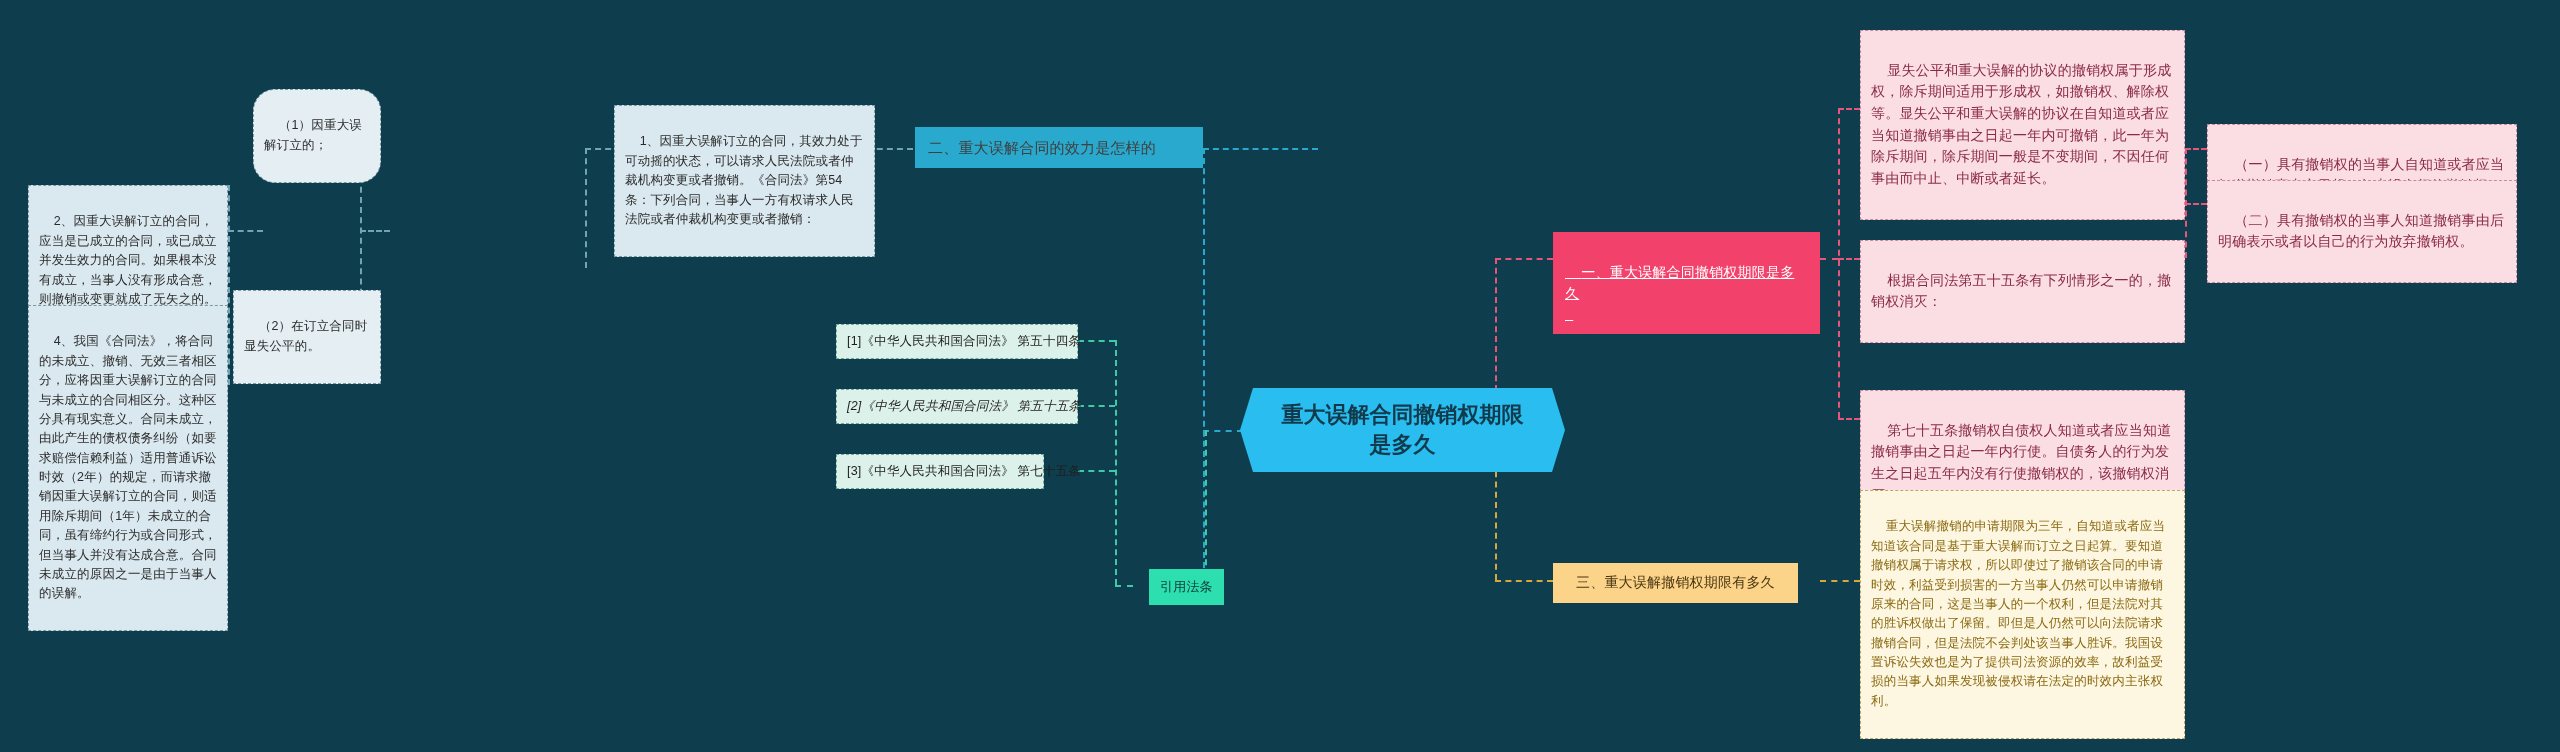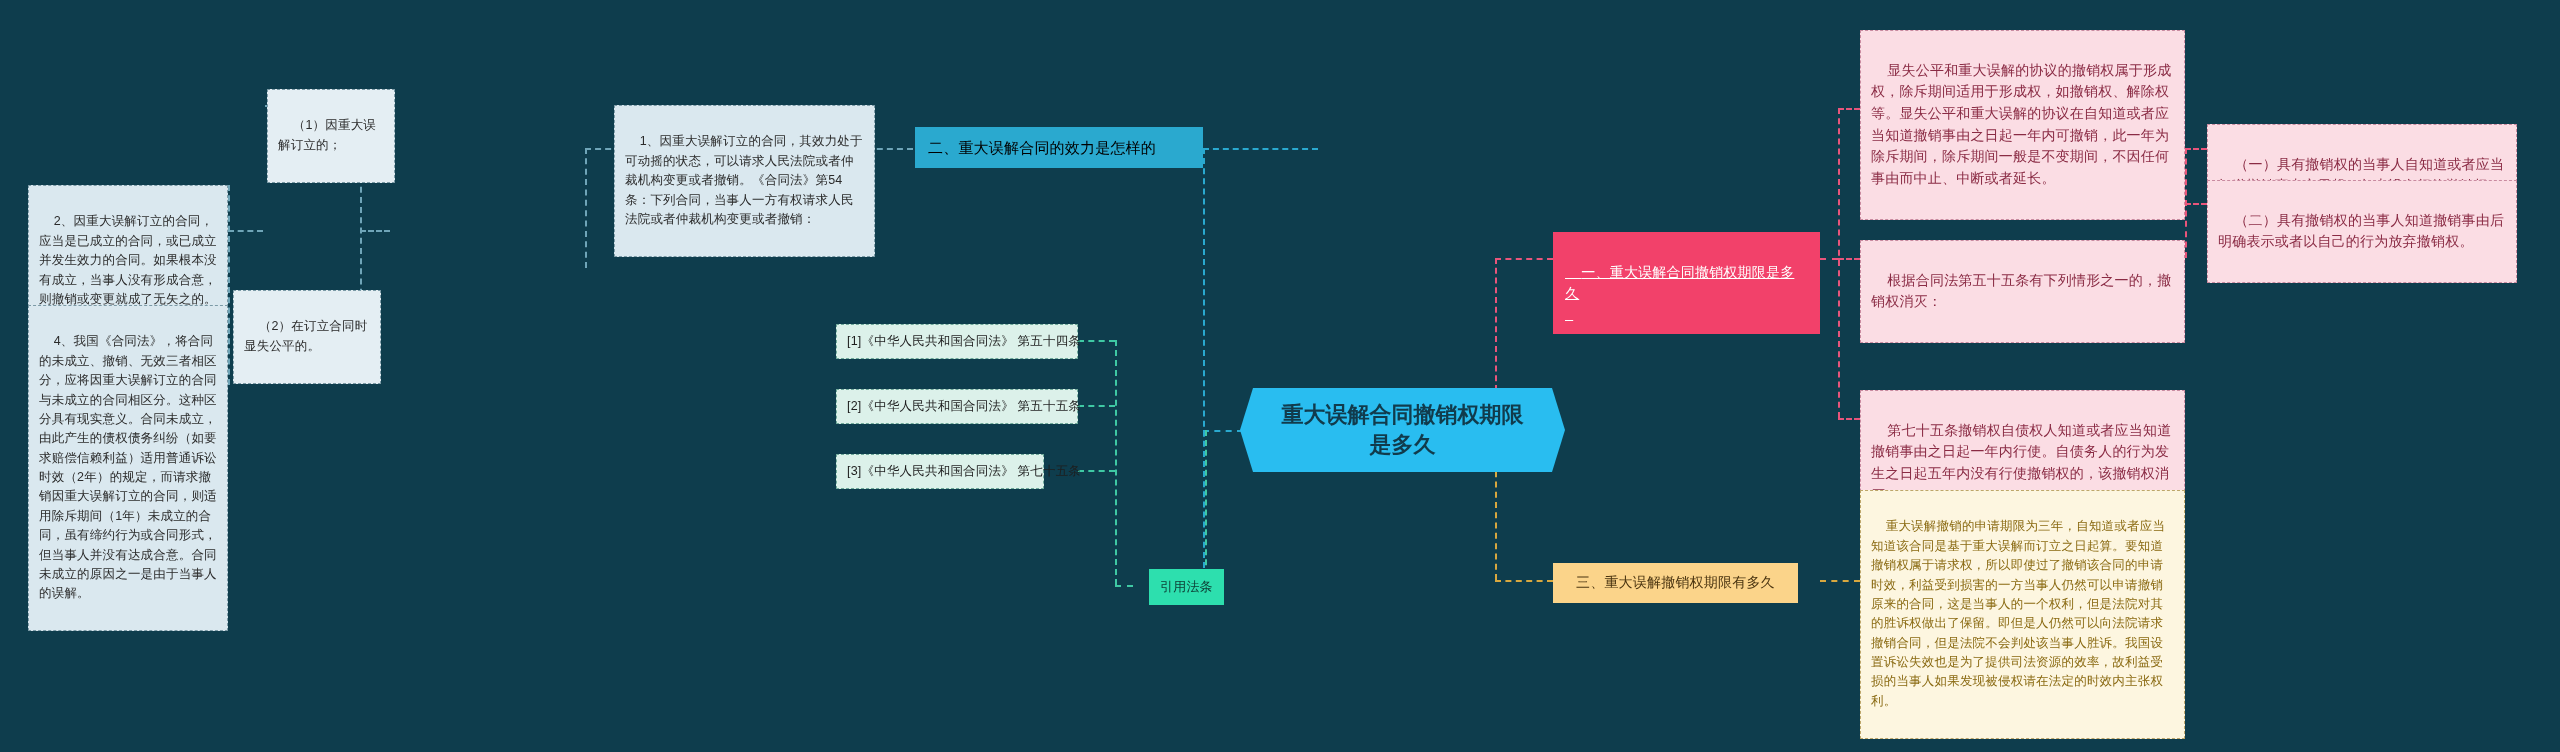--- a/index.html
+++ b/index.html
@@ -44,21 +44,21 @@
     background: #e4eef3;
     color: #2b2b2b;
     font-size: 12.5px;
     border: 1px dashed #7b9aa6;
     text-align: left;
   }
 
   
   .head-cyan {
     background: #2aa9cf;
-    color: #000000;
+    color: #404040;
     font-size: 15px;
     border: 1px dashed #2aa9cf;
     padding: 8px 12px;
     white-space: nowrap;
   }
 
   
   .root {
     position: absolute;
     background: #29bdf0;
@@ -203,37 +203,37 @@
   </div>
 
   <div class="node leaf-blue" style="left:28px; top:185px; width:200px;">
     <span>2、因重大误解订立的合同，应当是已成立的合同，或已成立并发生效力的合同。如果根本没有成立，当事人没有形成合意，则撤销或变更就成了无矢之的。</span>
   </div>
 
   <div class="node leaf-blue" style="left:28px; top:305px; width:200px;">
     <span>4、我国《合同法》，将合同的未成立、撤销、无效三者相区分，应将因重大误解订立的合同与未成立的合同相区分。这种区分具有现实意义。合同未成立，由此产生的债权债务纠纷（如要求赔偿信赖利益）适用普通诉讼时效（2年）的规定，而请求撤销因重大误解订立的合同，则适用除斥期间（1年）未成立的合同，虽有缔约行为或合同形式，但当事人并没有达成合意。合同未成立的原因之一是由于当事人的误解。</span>
   </div>
 
-  <div class="node leaf-blue-sm" style="left:267px; top:89px; width:128px;">
+  <div class="node leaf-blue-sm" style="left:253px; top:89px; width:128px;border-radius:22px;">
     <span>（1）因重大误解订立的；</span>
   </div>
 
   <div class="node leaf-blue-sm" style="left:233px; top:290px; width:148px;">
     <span>（2）在订立合同时显失公平的。</span>
   </div>
 
   <div class="node head-green" style="left:1133px; top:569px;margin-left:16px;">
     <span>引用法条</span>
   </div>
 
   <div class="node leaf-mint" style="left:836px; top:324px; width:242px;">
     <span>[1]《中华人民共和国合同法》 第五十四条</span>
   </div>
 
-  <div class="node leaf-mint" style="left:836px; top:389px; width:242px;">
+  <div class="node leaf-mint" style="left:836px; top:389px; width:242px;font-style:italic;">
     <span>[2]《中华人民共和国合同法》 第五十五条</span>
   </div>
 
   <div class="node leaf-mint" style="left:836px; top:454px; width:208px;">
     <span>[3]《中华人民共和国合同法》 第七十五条</span>
   </div>
 
   <div class="node head-pink" style="left:1553px; top:232px; width:267px;">
     <span>一、重大误解合同撤销权期限是多久</span>
   </div>

